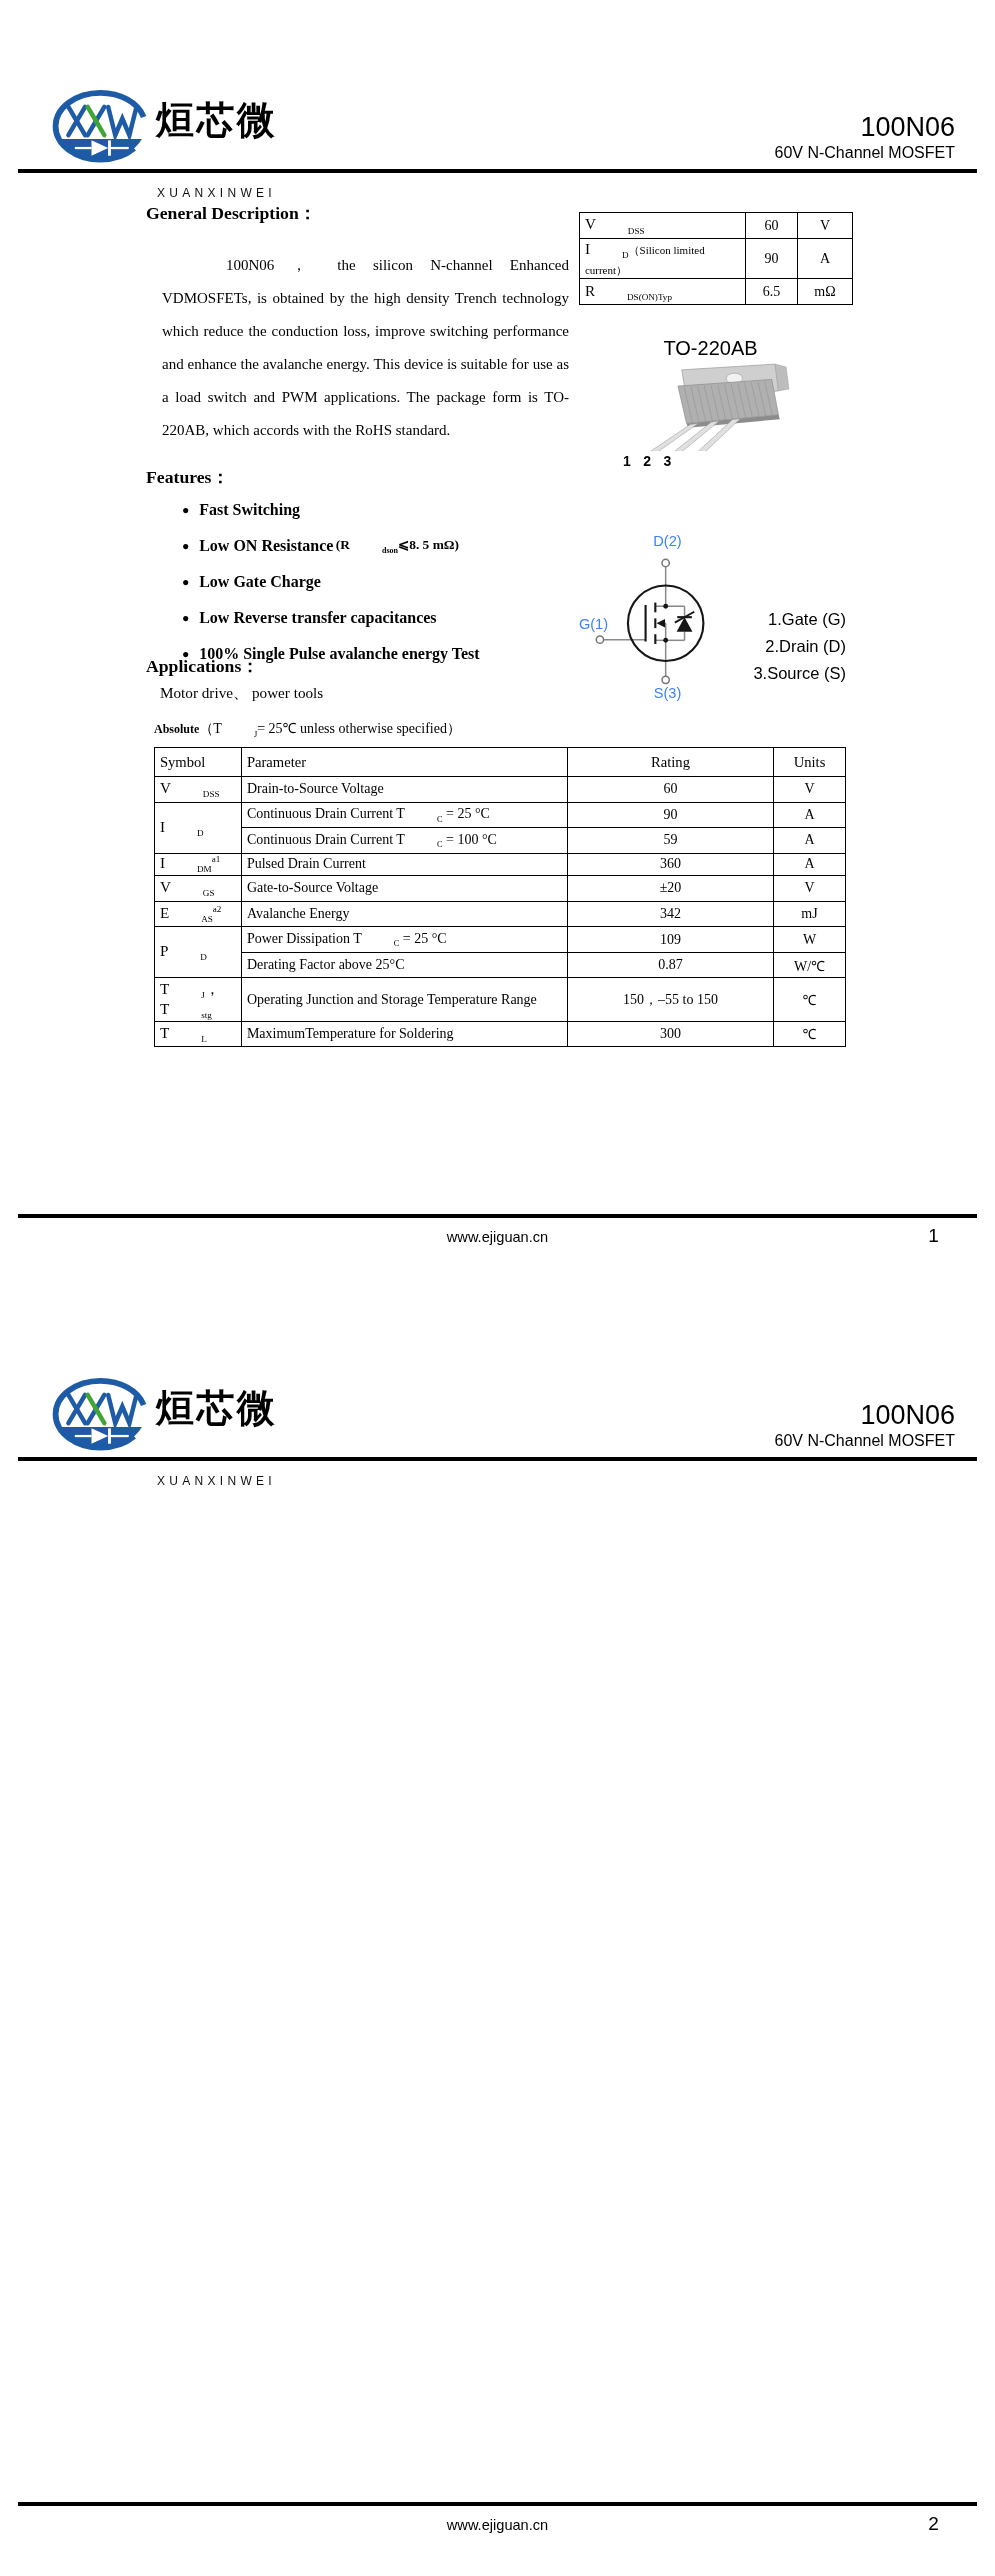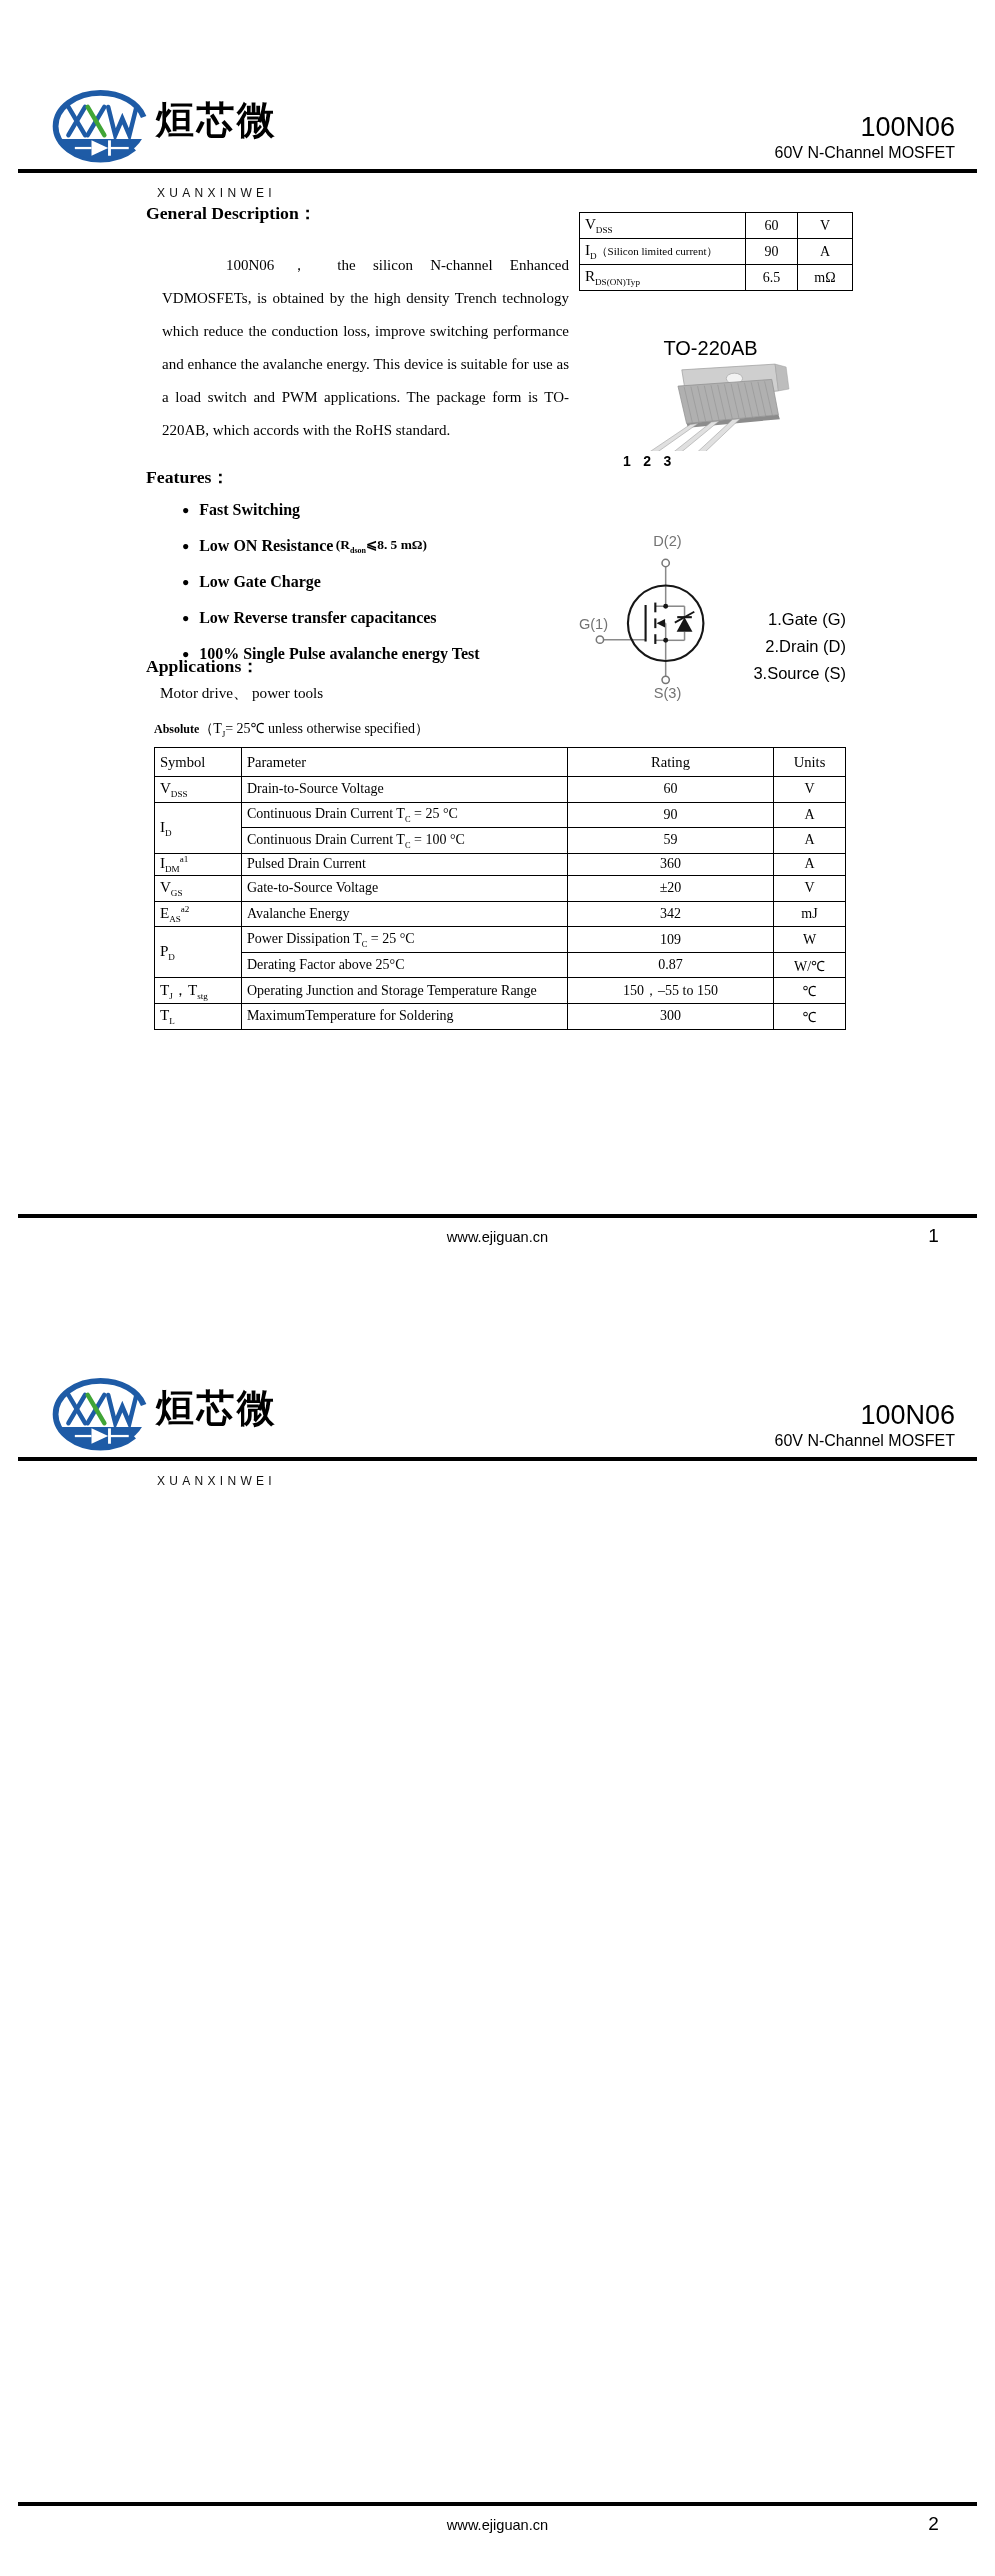--- a/index.html
+++ b/index.html
@@ -32,34 +32,34 @@
   .fnote{font-weight:bold;font-size:13.4px;margin-left:2.4px;}
   .app-title{position:absolute;left:146px;top:654px;}
   .app-body{position:absolute;left:160px;top:683px;font-size:15.2px;text-align:center;}
 
   
   .sum-tbl{position:absolute;left:579px;top:212px;}
   .pkg-title{position:absolute;left:610px;top:337px;width:201px;text-align:center;font-size:20px;font-family:"Liberation Sans",sans-serif;}
   .pkg-svg{position:absolute;left:610px;top:360px;}
   .pins-label{position:absolute;left:623px;top:453px;font-size:14px;font-weight:bold;letter-spacing:4.3px;font-family:Liberation Sans, sans-serif;}
   .mos-svg{position:absolute;left:582px;top:549px;}
-  .pin-lbl{position:absolute;font-size:14.6px;font-family:"Liberation Sans",sans-serif;color:#737373;}
+  .pin-lbl{position:absolute;font-size:14.6px;font-family:"Liberation Sans",sans-serif;color:#3b82f6;}
   .lbl-d{left:640px;top:533px;width:55px;text-align:center;}
   .lbl-g{left:572px;top:616px;width:43px;text-align:center;}
   .lbl-s{left:640px;top:685px;width:55px;text-align:center;}
   .pin-legend{position:absolute;left:747px;top:606px;width:99px;text-align:right;font-size:16.5px;line-height:27px;font-family:"Liberation Sans",sans-serif;}
 
   
   table.ds{border-collapse:collapse;table-layout:fixed;border:1.8px solid #000;}
   table.ds td{border:1.2px solid #000;text-align:center;vertical-align:middle;padding:0.6px 4.9px;font-size:14px;box-sizing:border-box;overflow:hidden;}
   table.ds td.l{text-align:left;}
   table.ds td.sym{font-size:15.2px;}
   table.ds tr.hrow td{font-size:14.6px;}
   table.ds tr.hrow2 td{border-bottom:1.8px solid #000;}
-  sub{font-size:60%;} sup{font-size:60%;}
+  sub{font-size:60%;margin-left:32px;} sup{font-size:60%;}
   .abs-title{position:absolute;left:154px;top:718px;font-size:14px;}
   .abs-title b{font-size:12px;font-family:Liberation Serif, serif;}
   .abs-tbl{position:absolute;left:154px;top:747px;}
 </style>
 </head>
 <body>
 
 <div class="page" id="page1">
 
   <svg class="logo" viewBox="0 0 160 120">

